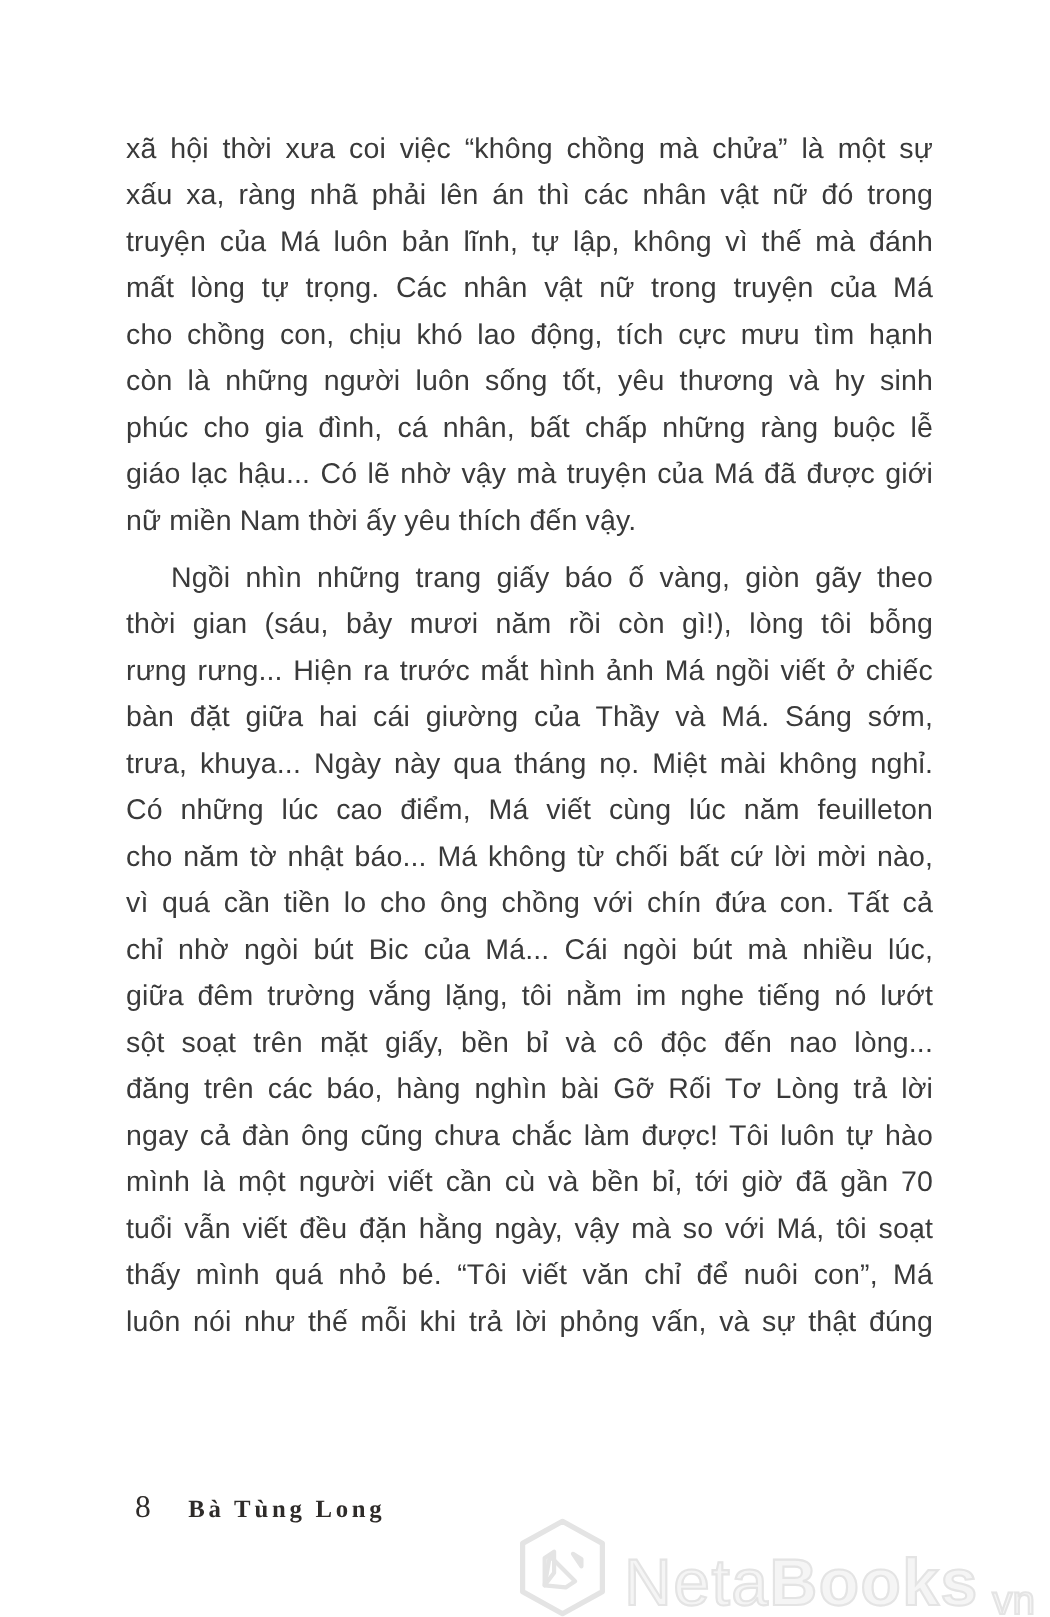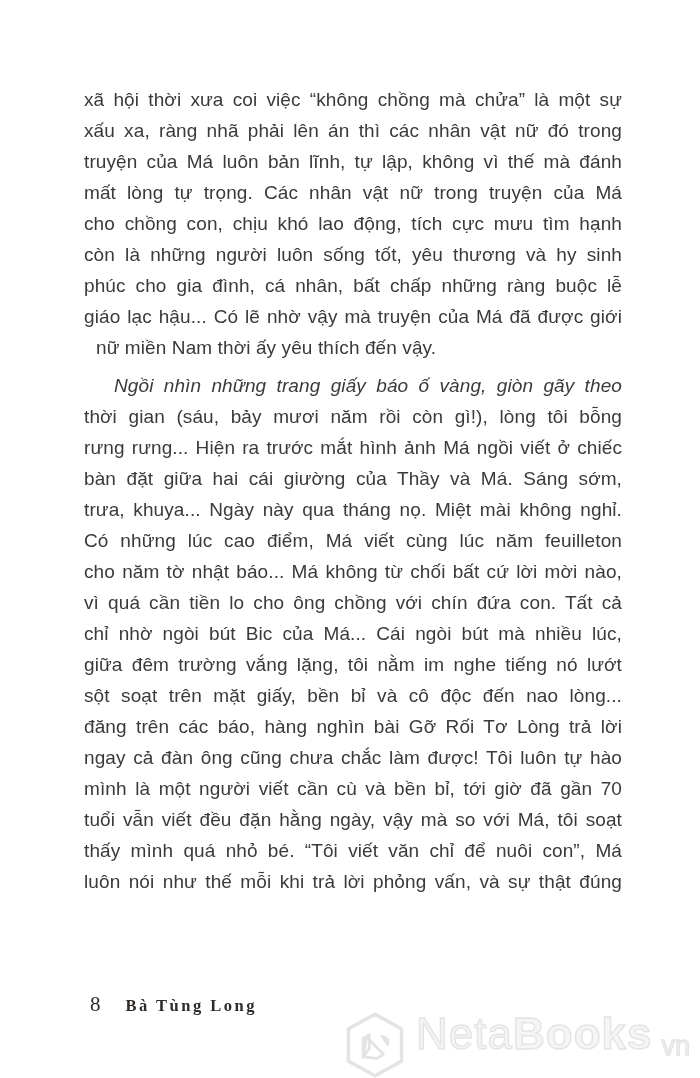--- a/index.html
+++ b/index.html
@@ -26,22 +26,22 @@
   }
   .paragraph { margin: 0; }
   .paragraph + .paragraph { margin-top: 7px; }
   .line {
     height: 31px;
     overflow: hidden;
     text-align: justify;
     text-align-last: justify;
     white-space: normal;
   }
-  .line.no-justify { text-align-last: left; margin-left: 12px; }
-  .line.indent { text-indent: 30px; font-style: italic; }
+  .line.no-justify { text-align-last: left; }
+  .line.indent { text-indent: 30px; }
 
   .footer {
     position: absolute;
     left: 90px;
     top: 992px;
     display: flex;
     align-items: baseline;
     gap: 25px;
     font-family: "Liberation Serif", "DejaVu Serif", serif;
     color: #2e2b29;
@@ -54,21 +54,21 @@
     font-size: 16.5px;
     font-weight: 700;
     letter-spacing: 2.5px;
   }
 
   .watermark {
     position: absolute;
     right: 10px;
     bottom: 0px;
     display: flex;
-    align-items: flex-start;
+    align-items: flex-end;
     gap: 6px;
     user-select: none;
   }
   .wm-logo { display: block; }
   .wm-text {
     font-family: "Liberation Sans", sans-serif;
     color: #f5f5f5;
     -webkit-text-stroke: 1.4px #e4e4e4;
     white-space: nowrap;
     line-height: 1;

